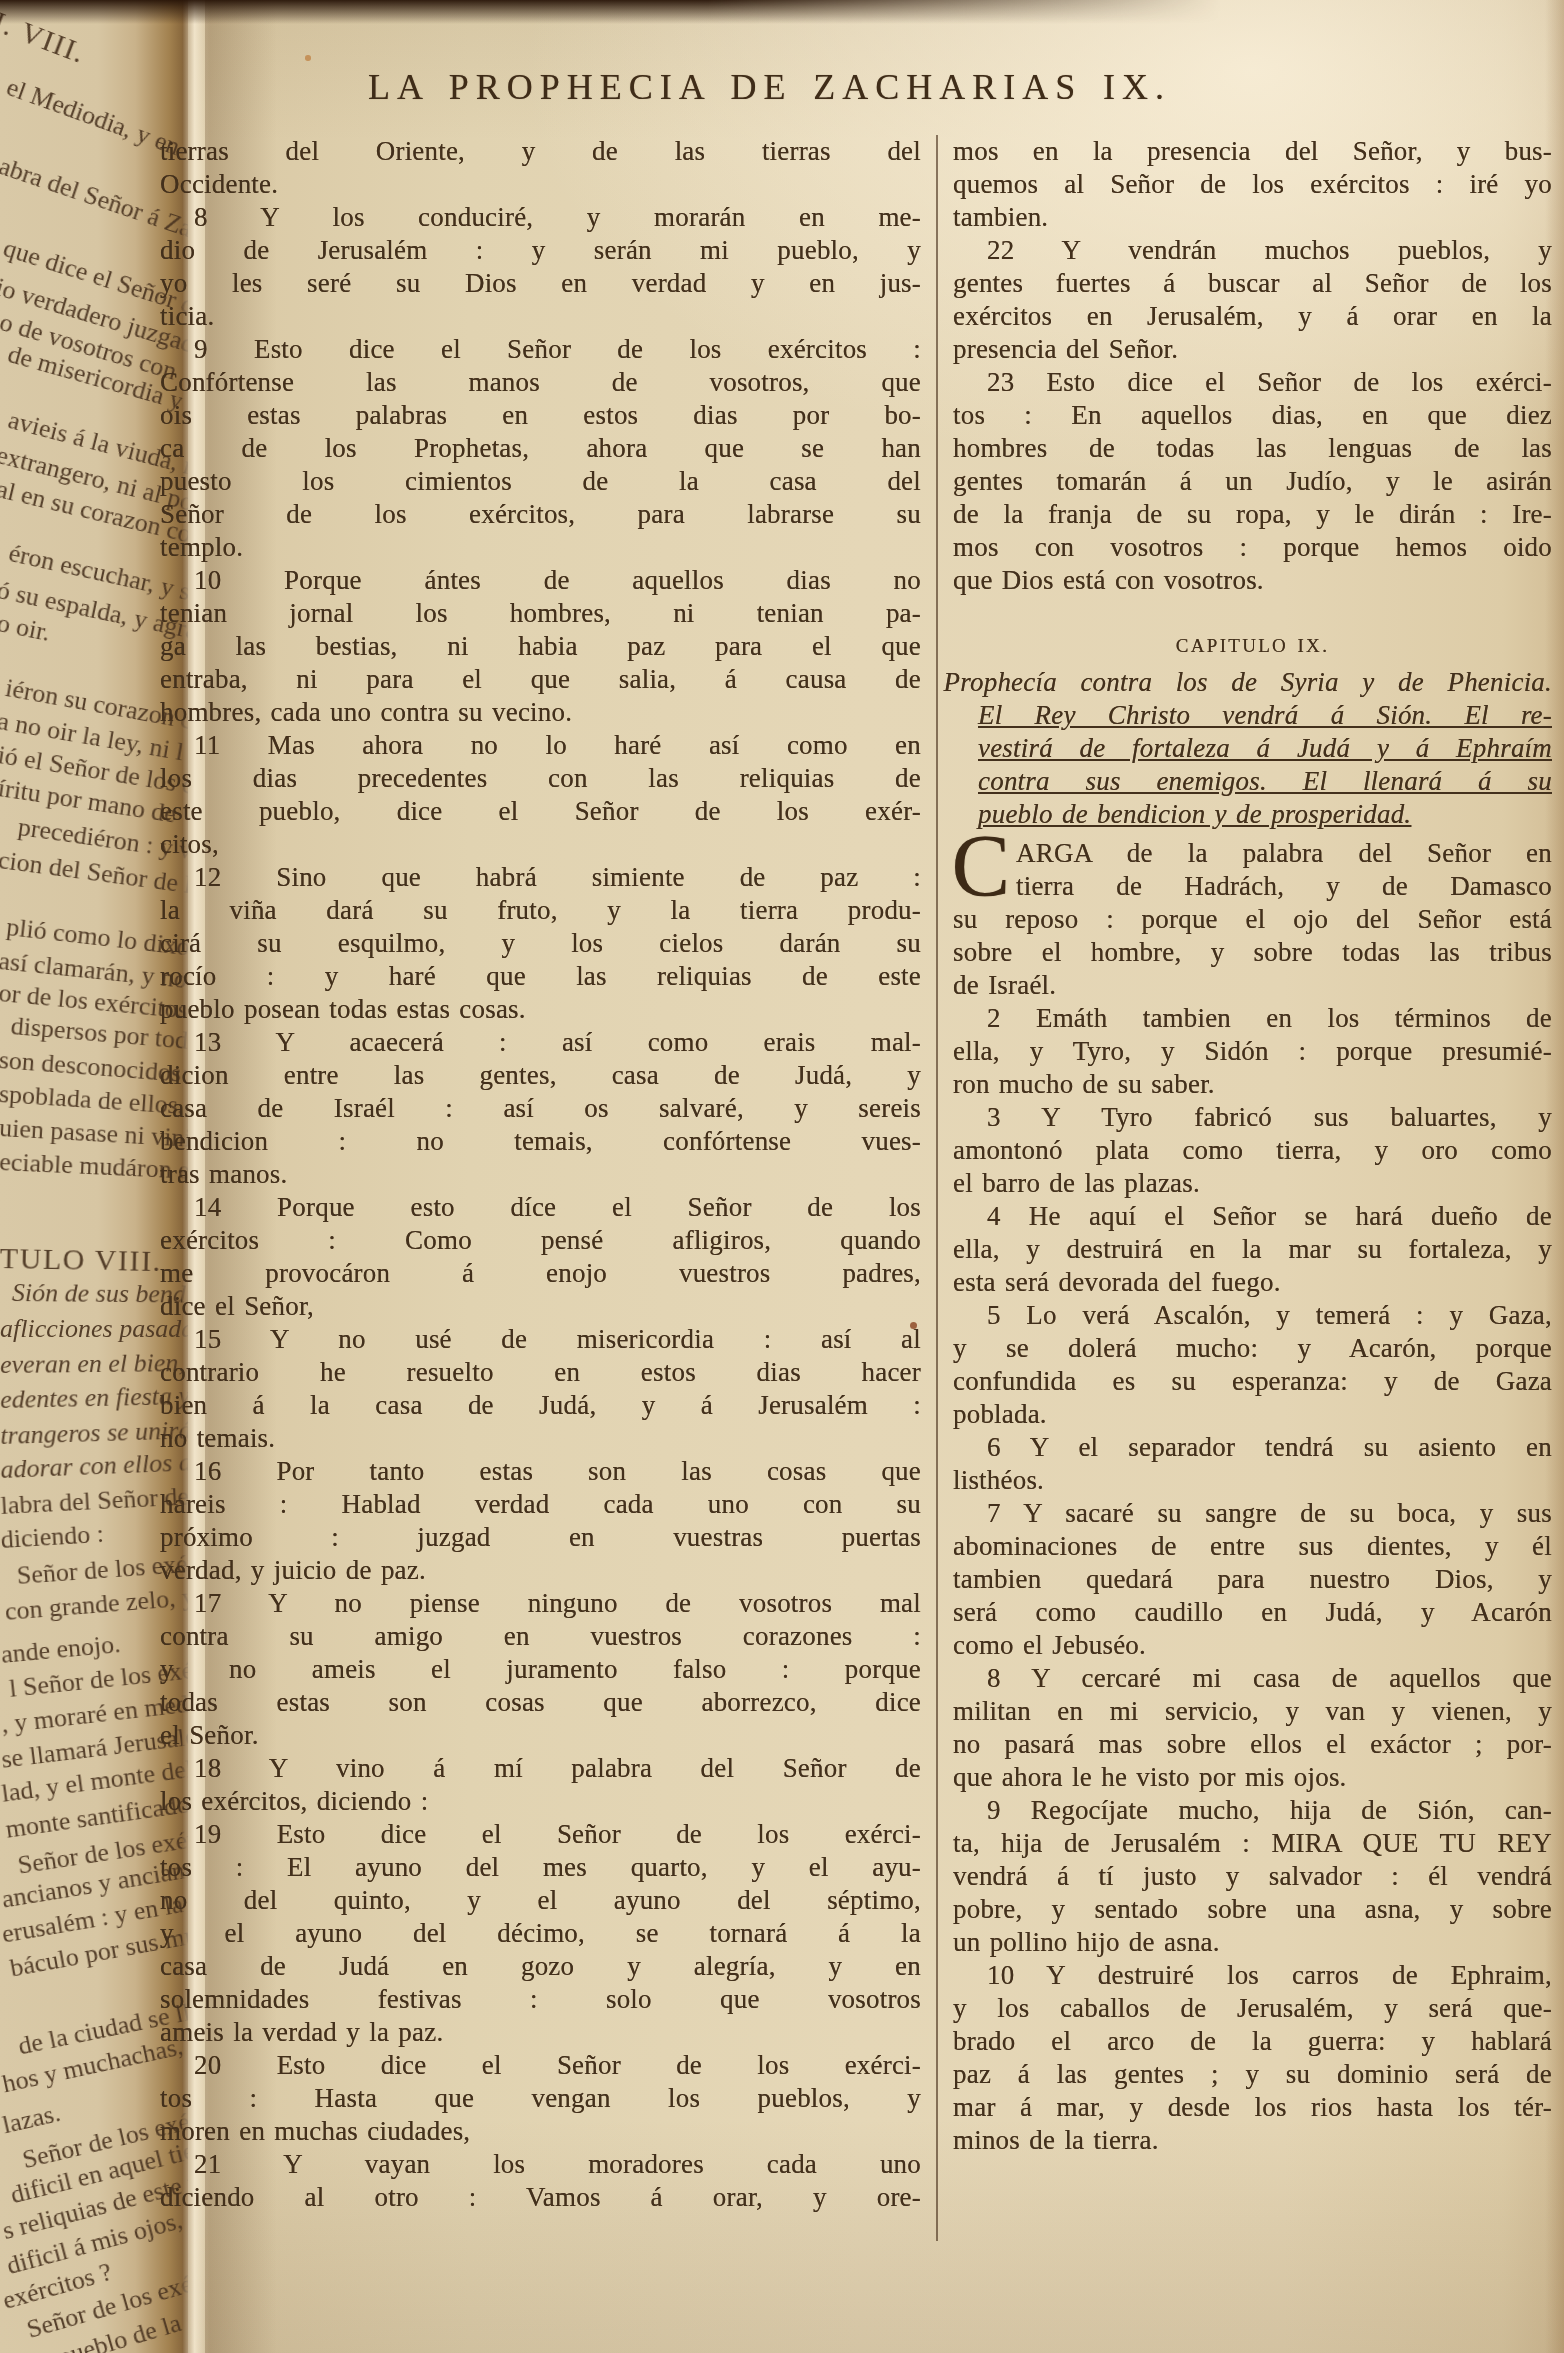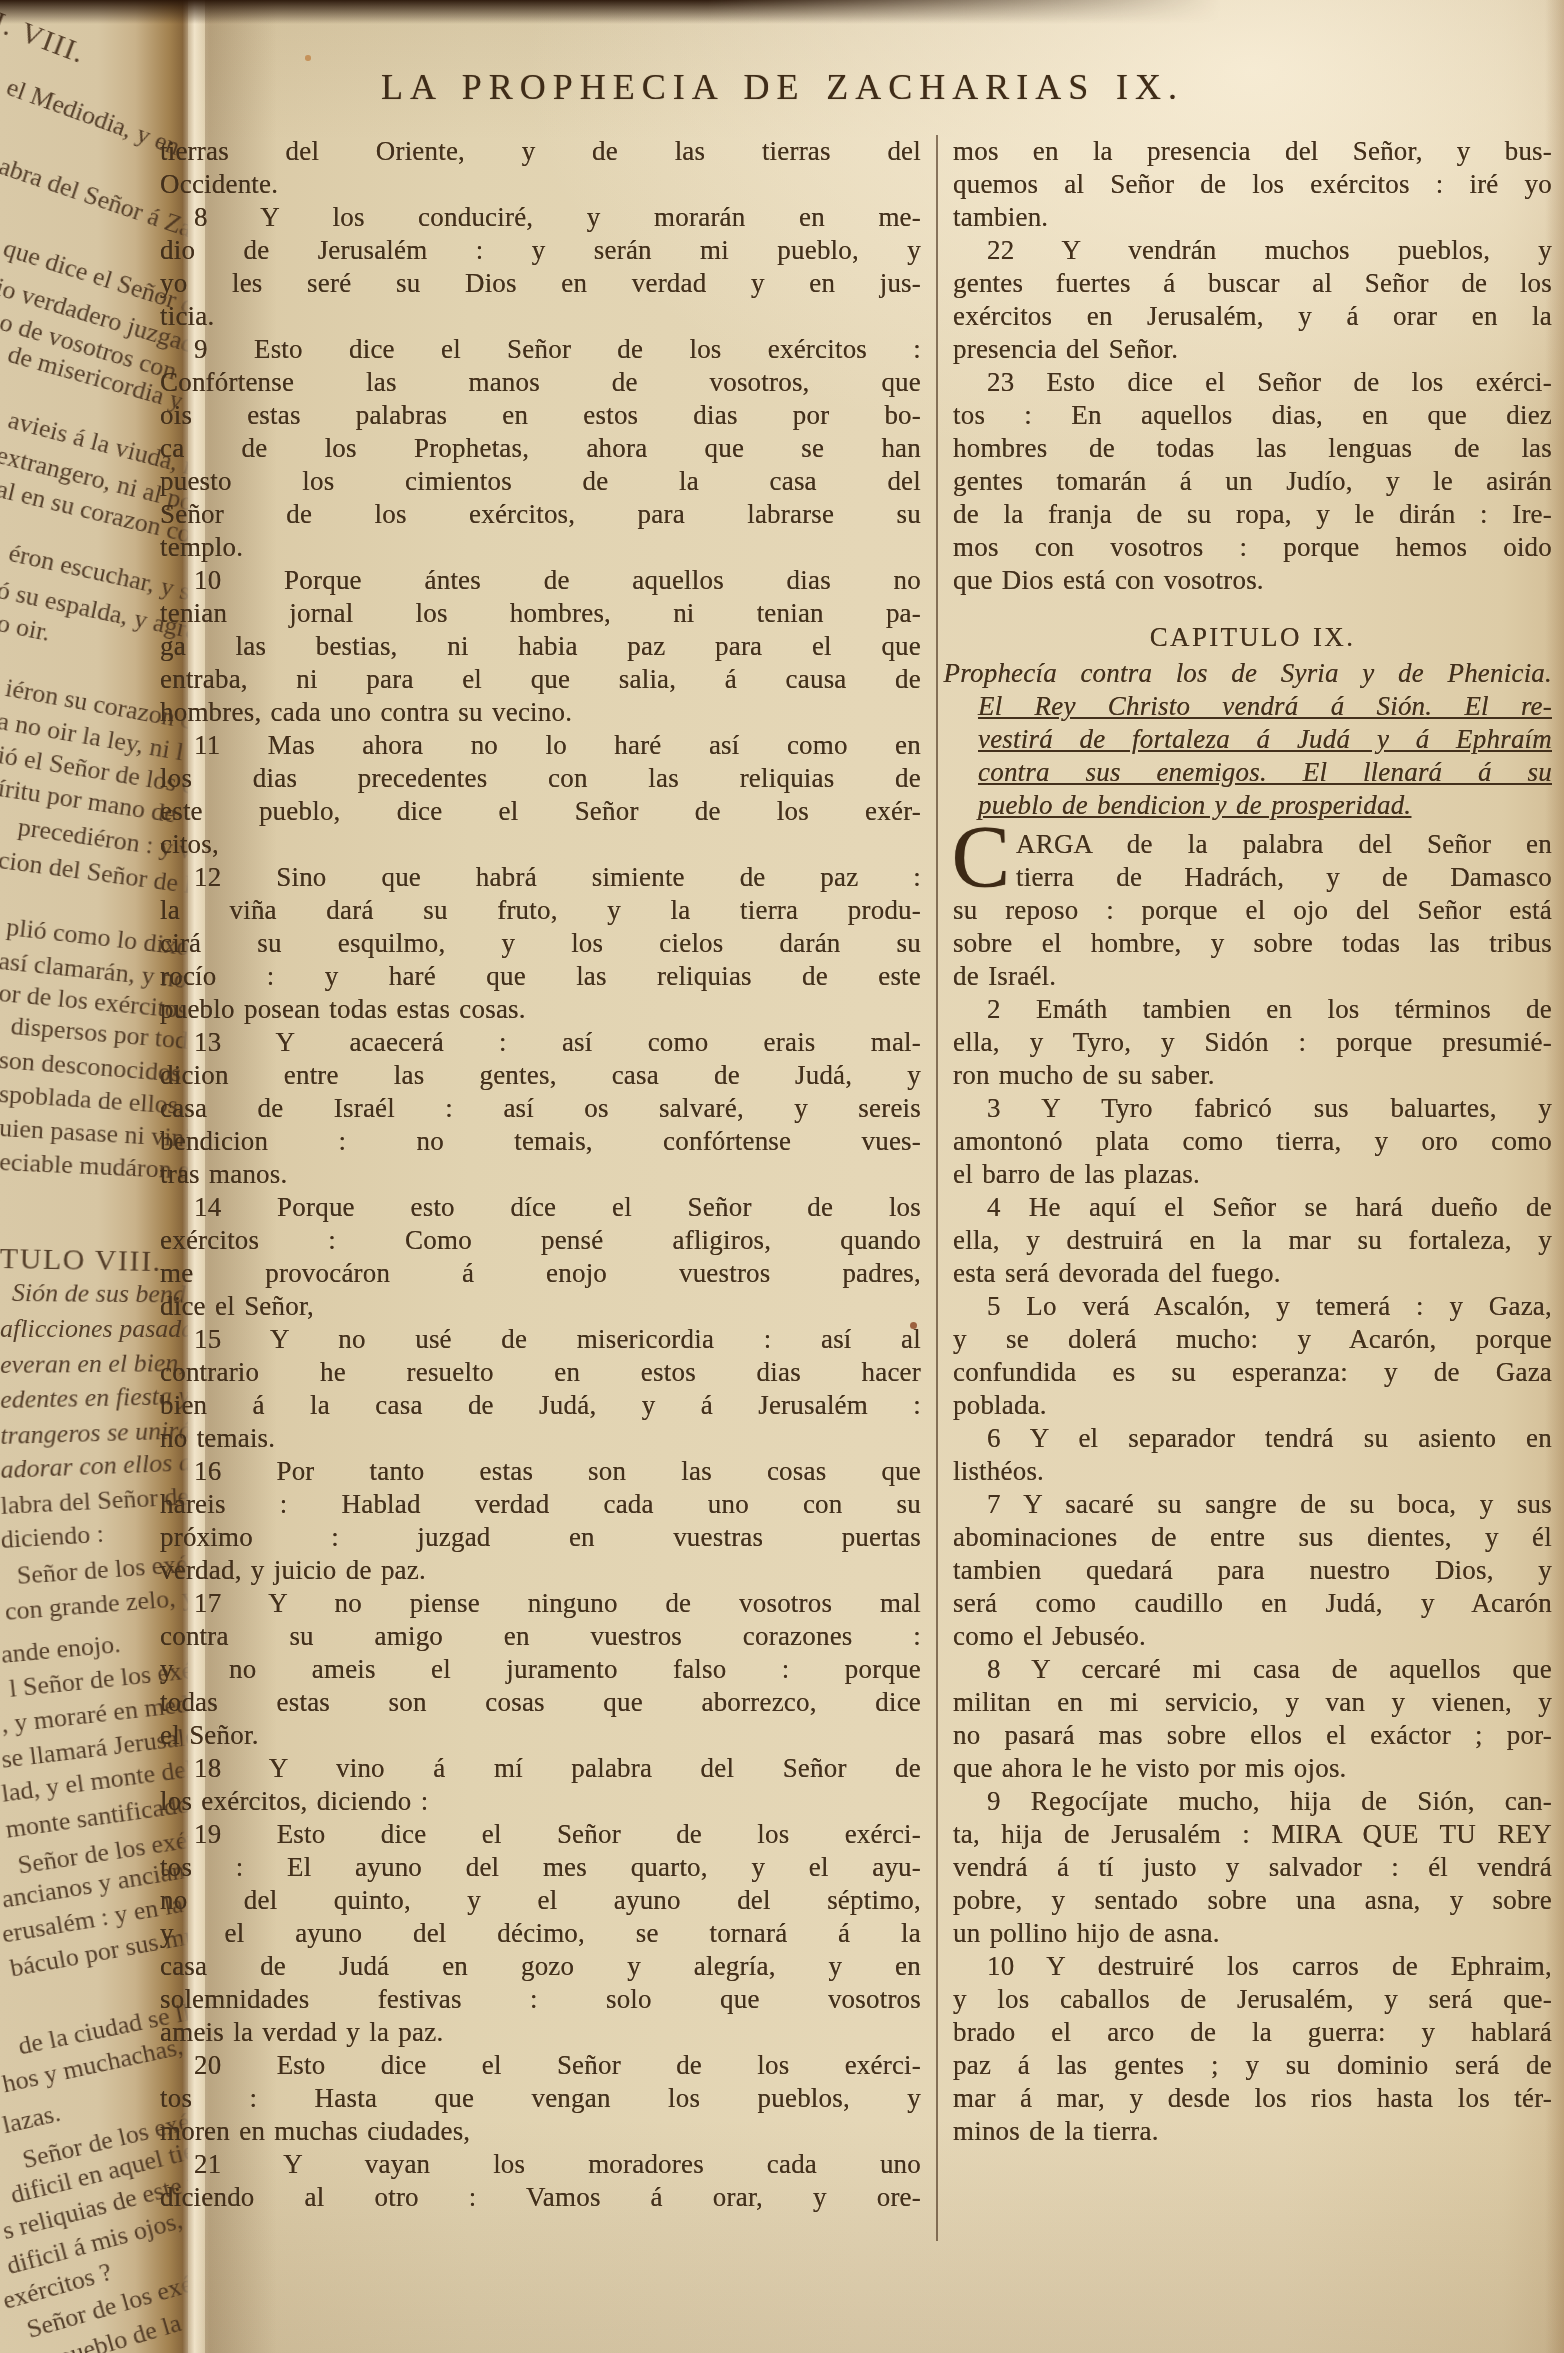--- a/index.html
+++ b/index.html
@@ -41,21 +41,21 @@
     background:linear-gradient(to bottom, rgba(38,19,7,0.95), rgba(38,19,7,0));
     -webkit-mask-image:linear-gradient(to right, #000 58%, transparent 100%);
     mask-image:linear-gradient(to right, #000 58%, transparent 100%);
   }
   .right-shade{
     position:absolute;right:0;top:0;width:20.3px;height:2354px;pointer-events:none;
     background:linear-gradient(to left, rgba(140,100,55,0.30), rgba(140,100,55,0));
   }
   
   .header{
-    position:absolute;left:235px;top:66px;width:1095px;height:41px;
+    position:absolute;left:222px;top:66px;width:1095px;height:41px;
     text-align:center;font-size:36px;letter-spacing:7px;word-spacing:4.7px;
     color:#3f2c18;text-shadow:0 0 0.8px rgba(63,44,24,.55);
     white-space:nowrap;
   }
   .divider{
     position:absolute;left:936px;top:135px;width:2.3px;height:2106px;
     background:rgba(66,42,22,0.6);
   }
   .col{
     position:absolute;top:135px;
@@ -73,23 +73,23 @@
   .line.it{font-style:italic;}
   .line.ind2{padding-left:25px;text-decoration:underline;}
   .line.hang{margin-left:-9.4px;}
   .line.dcline{padding-left:63px;position:relative;}
   .dropcap{
     position:absolute;left:-1.6px;top:-3.1px;
     font-size:88px;line-height:64px;letter-spacing:0;
     color:#3d2a16;text-shadow:0 0 0.8px rgba(61,42,22,.6);
   }
   .chap{
-    margin-top:22px;height:38px;line-height:36px;
+    margin-top:31px;height:38px;line-height:36px;
     text-align:center;text-align-last:center;
-    font-size:27px;letter-spacing:2.3px;white-space:nowrap;
+    font-size:19px;letter-spacing:2.3px;white-space:nowrap;
   }
   .after-block-gap{height:6.3px;}
   .speck{position:absolute;border-radius:50%;}
   .speck1{left:910px;top:1322px;width:7px;height:7px;background:#8a4420;opacity:.8;}
   .speck2{left:305px;top:55px;width:5.5px;height:5.5px;background:#c08448;opacity:.8;}
 </style>
 </head>
 <body>
 
 <div class="page">

